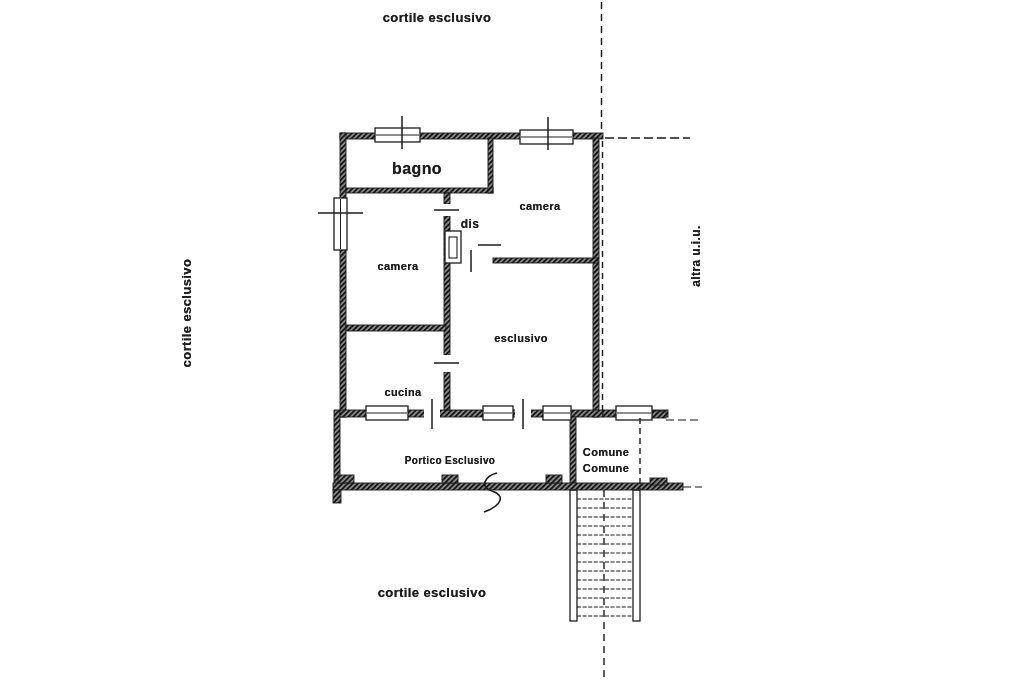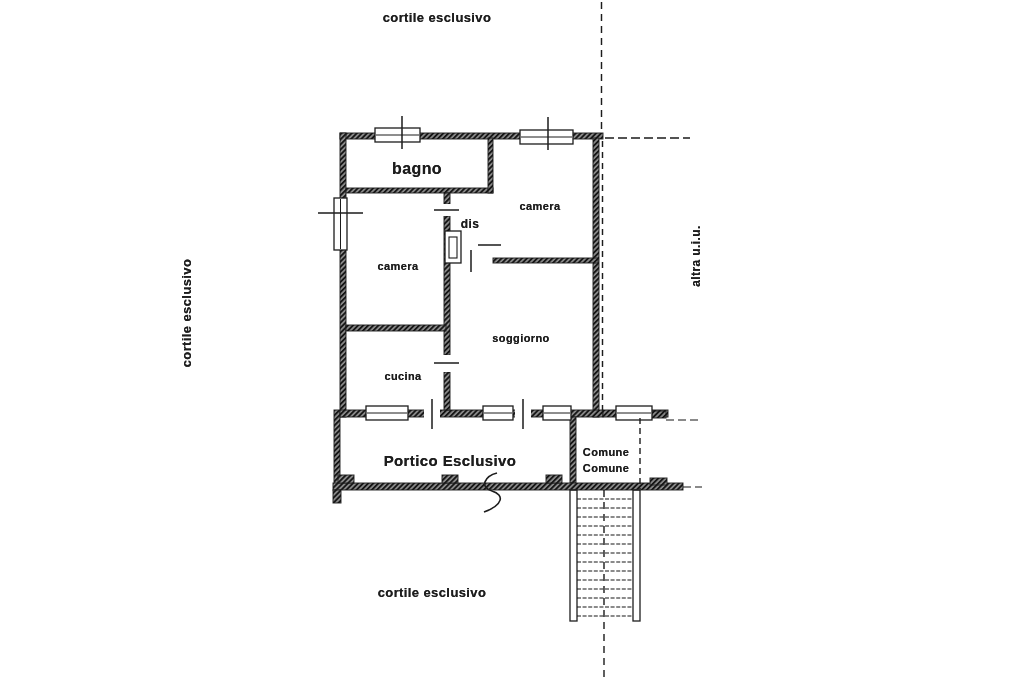--- a/index.html
+++ b/index.html
@@ -6,21 +6,21 @@
   #canvas{position:relative;width:1024px;height:682px;background:#ffffff;overflow:hidden;
           font-family:"Liberation Sans", sans-serif;padding-left:14px;}
   #plan-svg{position:absolute;left:0;top:0;}
   .lbl{position:absolute;transform:translate(-50%,-50%);white-space:nowrap;
        color:#1d1d1d;font-weight:600;letter-spacing:.4px;
        text-shadow:0 0 .6px rgba(20,20,20,.85);}
   .lbl.rot{transform:translate(-50%,-50%) rotate(-90deg);}
   .lbl.small{font-size:12px;}
   .lbl.med{font-size:13px;}
   .lbl.room{font-size:11px;}
-  .lbl.big{font-size:15px;}
+  .lbl.big{font-size:10px;}
   .two-line{text-align:center;line-height:16px;}
 </style>
 </head>
 <body>
 
 <div id="canvas">
 
   <svg id="plan-svg" width="1024" height="682" viewBox="0 0 1024 682" xmlns="http://www.w3.org/2000/svg">
     <defs>
       <pattern id="hatch" patternUnits="userSpaceOnUse" width="3.6" height="3.6" patternTransform="rotate(45)">
@@ -151,23 +151,23 @@
   <div class="lbl med" style="left:432px;top:592px;">cortile esclusivo</div>
 
   <div class="lbl room" style="left:417px;top:169px;font-size:16px;">bagno</div>
 
   <div class="lbl room" style="left:540px;top:206px;">camera</div>
 
   <div class="lbl small" style="left:470px;top:224px;">dis</div>
 
   <div class="lbl room" style="left:398px;top:266px;">camera</div>
 
-  <div class="lbl room" style="left:521px;top:338px;">soggiorno</div>
+  <div class="lbl room" style="left:521px;top:338px;">esclusivo</div>
 
-  <div class="lbl room" style="left:403px;top:376px;">cucina</div>
+  <div class="lbl room" style="left:403px;top:392px;">cucina</div>
 
   <div class="lbl big" style="left:450px;top:460px;">Portico Esclusivo</div>
 
   <div class="lbl room two-line" style="left:606px;top:460px;">
     <div>Comune</div>
     <div>Comune</div>
   </div>
 
 </div>
 

